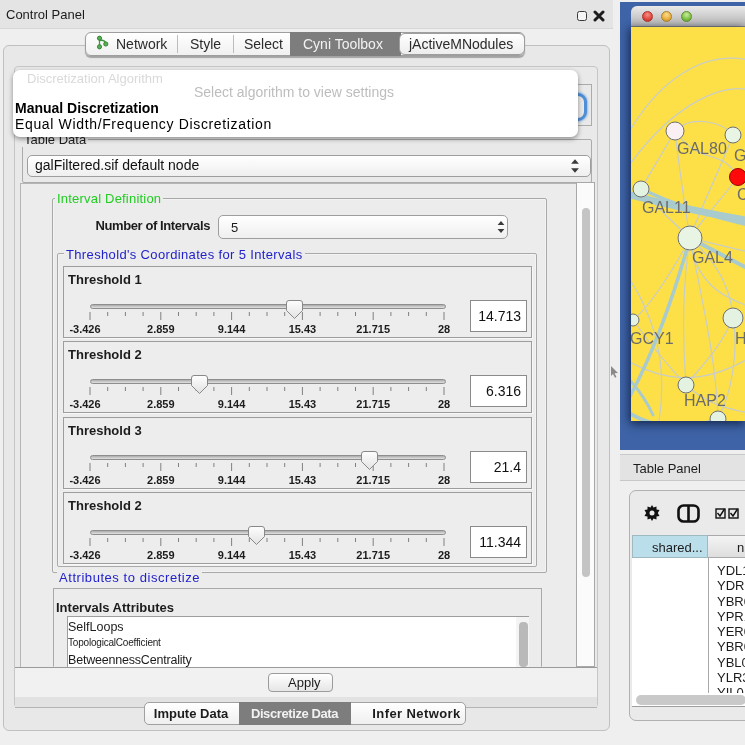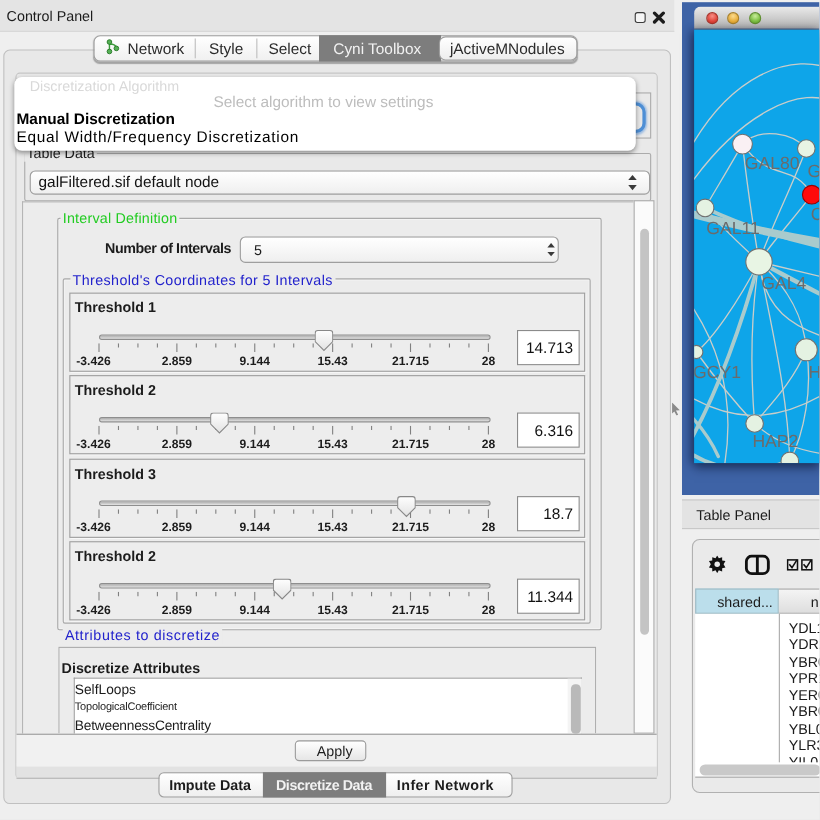--- a/index.html
+++ b/index.html
@@ -178,21 +178,21 @@
     <defs>
       <linearGradient id="tg2" x1="0" y1="0" x2="0" y2="1">
         <stop offset="0" stop-color="#FEFEFE"></stop>
         <stop offset="0.5" stop-color="#F0F0F0"></stop>
         <stop offset="1" stop-color="#E2E2E2"></stop>
       </linearGradient>
     </defs>
     <path d="M3,0.5 H14 Q16.5,0.5 16.5,3 V10.5 L8.5,18.5 L0.5,10.5 V3 Q0.5,0.5 3,0.5 Z" fill="url(#tg2)" stroke="#888888"></path>
   </svg>
 <div class="abs" style="left:470px;top:450.6px;width:57px;height:32px;background:#FFFFFF;border:1px solid #8B8B8B;"></div>
-<div class="abs" style="left:470px;top:458.6px;width:51px;text-align:right;font-size:14px;color:#111;">18.7</div>
+<div class="abs" style="left:470px;top:458.6px;width:51px;text-align:right;font-size:14px;color:#111;">21.4</div>
 <div class="abs" style="left:63px;top:491.9px;width:469px;height:72px;border:1px solid #9D9D9D;background:#EDEDED;box-shadow:1px 1px 0 #F8F8F8;"></div>
 <div class="abs t13 bold" style="left:68px;top:497.9px;">Threshold 2</div>
 <div class="abs" style="left:90px;top:529.9px;width:356px;height:5px;background:linear-gradient(#ABABAB,#E2E2E2);border:1px solid #8E8E8E;border-radius:3px;"></div>
 <svg class="abs" style="left:63px;top:537.9px;" width="469" height="9" viewBox="0 0 469 9">
     <line x1="27" y1="0" x2="27" y2="8" stroke="#808080" stroke-width="1"></line>
     <line x1="44.7" y1="0" x2="44.7" y2="4" stroke="#808080" stroke-width="1"></line>
     <line x1="62.4" y1="0" x2="62.4" y2="4" stroke="#808080" stroke-width="1"></line>
     <line x1="80.1" y1="0" x2="80.1" y2="4" stroke="#808080" stroke-width="1"></line>
     <line x1="97.8" y1="0" x2="97.8" y2="8" stroke="#808080" stroke-width="1"></line>
     <line x1="115.5" y1="0" x2="115.5" y2="4" stroke="#808080" stroke-width="1"></line>
@@ -226,39 +226,39 @@
         <stop offset="1" stop-color="#E2E2E2"></stop>
       </linearGradient>
     </defs>
     <path d="M3,0.5 H14 Q16.5,0.5 16.5,3 V10.5 L8.5,18.5 L0.5,10.5 V3 Q0.5,0.5 3,0.5 Z" fill="url(#tg3)" stroke="#888888"></path>
   </svg>
 <div class="abs" style="left:470px;top:525.9px;width:57px;height:32px;background:#FFFFFF;border:1px solid #8B8B8B;"></div>
 <div class="abs" style="left:470px;top:533.9px;width:51px;text-align:right;font-size:14px;color:#111;">11.344</div>
 
 <div class="abs" style="left:53px;top:587.5px;width:489px;height:90px;border:1px solid #A9A9A9;clip-path:inset(0 0 11px 0);"></div>
 <div class="abs t13" style="left:57px;top:570px;background:#ECECEC;padding:0 2px;color:#2222CC;letter-spacing:0.55px;">Attributes to discretize</div>
-<div class="abs t13 bold" style="left:56px;top:599.5px;">Discretize Attributes</div>
+<div class="abs t13 bold" style="left:56px;top:599.5px;">Intervals Attributes</div>
 
 <div class="abs" style="left:67px;top:615.5px;width:462px;height:51px;background:#FFFFFF;border:1px solid #9E9E9E;border-bottom:none;"></div>
 <div class="abs" style="left:68px;top:620px;font-size:12.5px;color:#1c1c1c;">SelfLoops</div>
 <div class="abs" style="left:68px;top:636.5px;font-size:10px;color:#1c1c1c;letter-spacing:-0.2px;">TopologicalCoefficient</div>
 <div class="abs" style="left:68px;top:653px;font-size:12.5px;color:#1c1c1c;letter-spacing:-0.2px;">BetweennessCentrality</div>
 <div class="abs" style="left:515.5px;top:616.5px;width:13px;height:50px;background:#F4F4F4;"></div>
 <div class="abs" style="left:519px;top:621.5px;width:8.5px;height:45px;background:#B9B9B9;border-radius:4px;"></div>
 
 <div class="abs" style="left:15px;top:666.5px;width:582px;height:30px;background:#F1F1F1;border-top:1px solid #9A9A9A;"></div>
 <div class="abs" style="left:15px;top:697px;width:582px;height:11px;background:#E2E2E2;border-bottom:1px solid #B4B4B4;"></div>
 <div class="abs" style="left:268px;top:672.5px;width:65px;height:19px;background:linear-gradient(#FFFFFF,#E6E6E6);border:1px solid #9B9B9B;border-radius:4px;"></div>
 <div class="abs t13" style="left:288px;top:675px;">Apply</div>
 
 <div class="abs" style="left:143.5px;top:702px;width:322px;height:23px;background:linear-gradient(#FFFFFF,#EFEFEF);border:1px solid #A0A0A0;border-radius:5px;"></div>
 <div class="abs" style="left:238.5px;top:702px;width:112px;height:23px;background:#7D7D7D;"></div>
 <div class="abs t13 bold" style="left:143.5px;top:706px;width:95px;text-align:center;">Impute Data</div>
 <div class="abs t13 bold" style="left:238.5px;top:706px;width:112px;text-align:center;color:#F2F2F2;letter-spacing:-0.4px;">Discretize Data</div>
-<div class="abs t13 bold" style="left:334px;top:706px;width:115px;text-align:right;letter-spacing:0.4px;">Infer Network</div>
+<div class="abs t13 bold" style="left:359px;top:706px;width:115px;text-align:center;letter-spacing:0.4px;">Infer Network</div>
 
 <div class="abs" style="left:85px;top:31.5px;width:440px;height:24px;background:linear-gradient(#FFFFFF,#F0F0F0);border:1px solid #9E9E9E;border-radius:6px;box-shadow:0 1.5px 1px rgba(80,80,80,0.45);"></div>
 <svg class="abs" style="left:96px;top:34.5px;" width="13" height="15" viewBox="0 0 13 15">
   <path d="M3.5,4 L3.5,11 M3.5,5 C7,5 9.5,6 9.5,8.5" stroke="#3C9C3C" stroke-width="1.3" fill="none"></path>
   <circle cx="3.5" cy="3.2" r="2.1" fill="#55B055" stroke="#2E7D2E" stroke-width="0.9"></circle>
   <circle cx="3.5" cy="11.8" r="2.1" fill="#55B055" stroke="#2E7D2E" stroke-width="0.9"></circle>
   <circle cx="9.8" cy="9" r="2.1" fill="#55B055" stroke="#2E7D2E" stroke-width="0.9"></circle>
 </svg>
 <div class="abs tabt" style="left:116px;">Network</div>
 <div class="abs" style="left:177px;top:34.5px;width:1px;height:18px;background:#BDBDBD;"></div>
@@ -279,21 +279,21 @@
 <div class="abs bold" style="left:15px;top:100px;font-size:14px;color:#000;">Manual Discretization</div>
 <div class="abs" style="left:15px;top:115.5px;font-size:14px;color:#000;letter-spacing:0.65px;">Equal Width/Frequency Discretization</div>
 
 <div class="abs" style="left:620px;top:2px;width:125px;height:448px;background:#3E63A6;"></div>
 
 <div class="abs" style="left:631px;top:6px;width:114px;height:21px;background:linear-gradient(#EAEAEA,#B2B2B2);border-bottom:1px solid #818181;border-top-left-radius:6px;"></div>
 <div class="abs" style="left:642px;top:11px;width:11px;height:11px;border-radius:50%;background:radial-gradient(circle at 50% 30%, #F88E86, #E0463C 60%, #C03428);border:0.5px solid #A8352B;"></div>
 <div class="abs" style="left:661px;top:11px;width:11px;height:11px;border-radius:50%;background:radial-gradient(circle at 50% 30%, #FBDB8E, #E8AE3C 60%, #C78F26);border:0.5px solid #A8812B;"></div>
 <div class="abs" style="left:681px;top:11px;width:11px;height:11px;border-radius:50%;background:radial-gradient(circle at 50% 30%, #C8EC9A, #7CC043 60%, #5F9C30);border:0.5px solid #5F8F2F;"></div>
 
-<div class="abs" style="left:631px;top:27px;width:114px;height:394px;background:#0ea5e9;overflow:hidden;box-shadow:0 4px 9px rgba(10,20,50,0.55), -3px 0 7px rgba(10,20,50,0.35);">
+<div class="abs" style="left:631px;top:27px;width:114px;height:394px;background:#fde047;overflow:hidden;box-shadow:0 4px 9px rgba(10,20,50,0.55), -3px 0 7px rgba(10,20,50,0.35);">
 <svg width="114" height="394" viewBox="0 0 114 394">
   <g fill="none" stroke="#C9CDC9" stroke-width="1.2">
     <path d="M-10,120 C30,40 90,18 130,38"></path>
     <path d="M-10,150 C40,75 100,48 130,68"></path>
     <path d="M44,104 C60,88 90,94 102,108"></path>
     <path d="M44,104 C48,140 54,180 59,211"></path>
     <path d="M44,104 C32,125 18,148 10,162"></path>
     <path d="M44,104 C70,140 90,120 107,150"></path>
     <path d="M102,108 C90,140 70,180 59,211"></path>
     <path d="M107,150 C92,170 72,192 59,211"></path>

